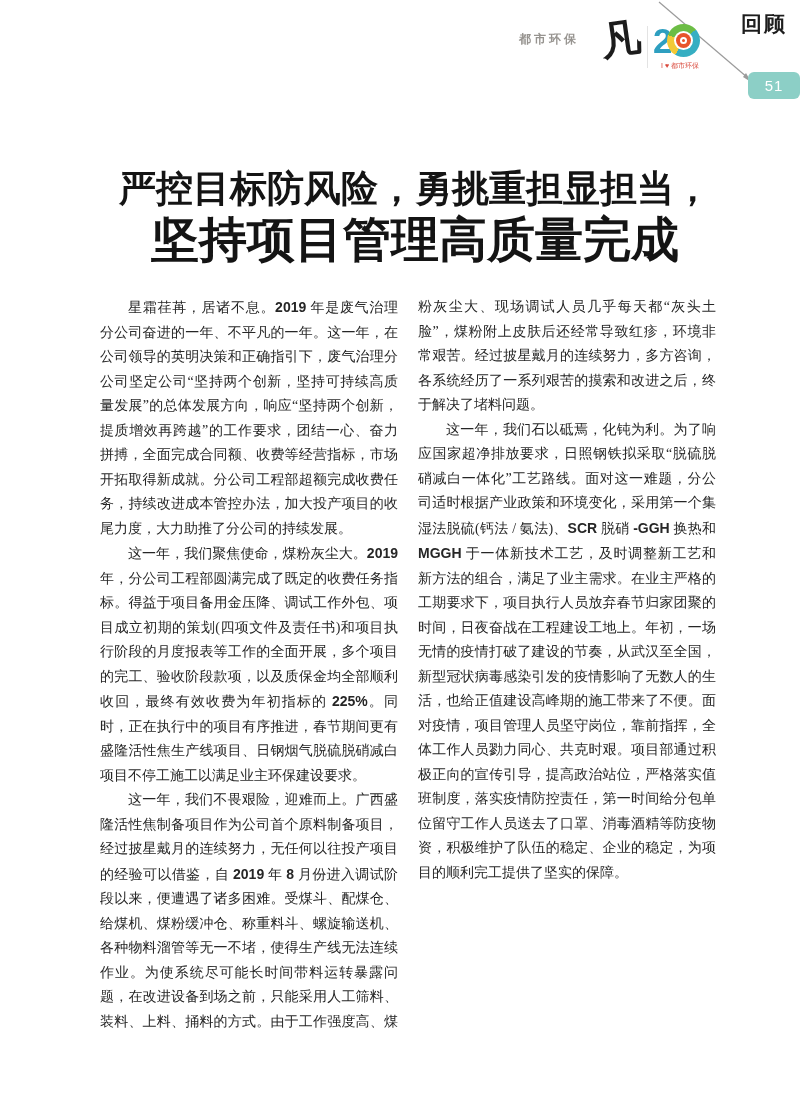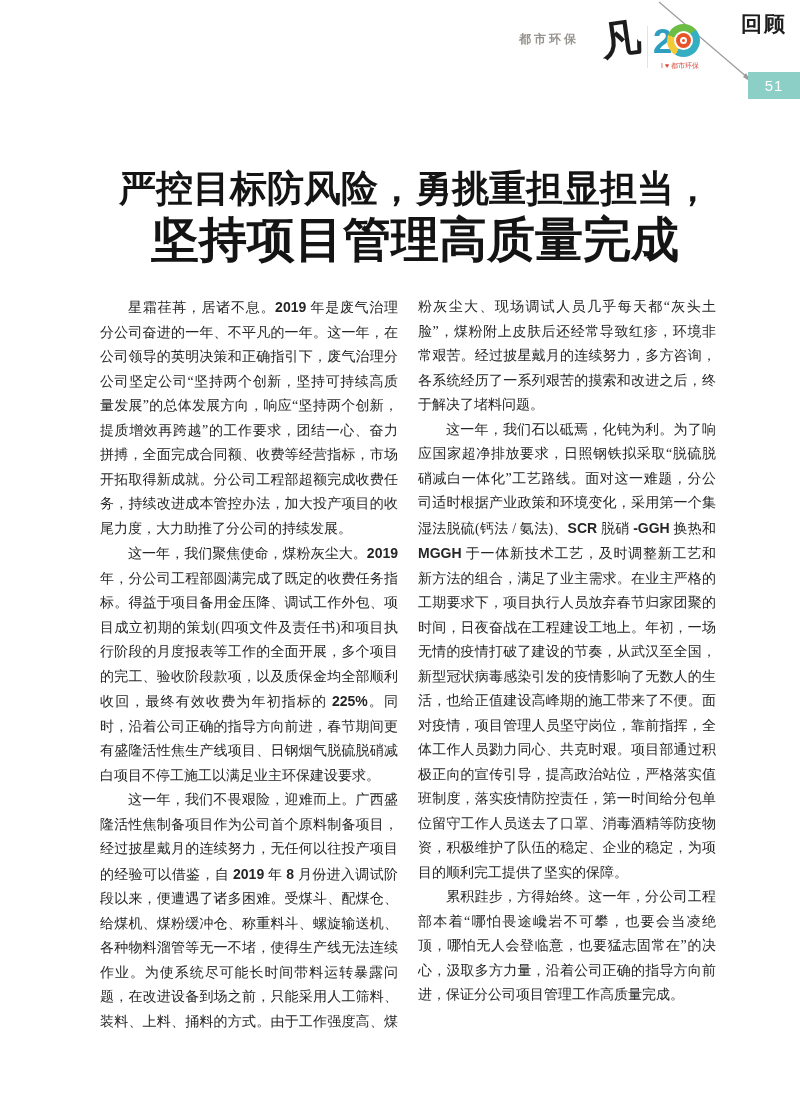--- a/index.html
+++ b/index.html
@@ -18,21 +18,21 @@
           background:conic-gradient(from 210deg, #f2c937 0 22%, #6cbd45 22% 55%, #36aec2 55% 100%); }
   .zero-hole { position:absolute; inset:7px; background:#ffffff; border-radius:50%; }
   .zero-dot { position:absolute; inset:9px; background:#e8542a; border-radius:50%; }
   .zero-dot::after { content:""; position:absolute; inset:4px; border:2px solid #ffffff; border-radius:50%; }
   .logo-tagline { position:absolute; left:651px; top:61px; width:58px; text-align:center;
                   font-size:7px; color:#d9473a; white-space:nowrap; }
   .section-label { position:absolute; left:741px; top:10px; font-size:21px; font-weight:bold;
                    color:#1d1d1d; letter-spacing:2px; }
   .page-badge { position:absolute; left:748px; top:72px; width:52px; height:27px; background:#8ccfc6;
                 color:#ffffff; font-size:15px; letter-spacing:1px;
-                display:flex; align-items:center; justify-content:center; }
+                display:flex; align-items:center; justify-content:center;border-radius:6px; }
   .diag { position:absolute; left:0; top:0; pointer-events:none; }
 
   
   .title { position:absolute; left:15px; top:141px; width:800px; text-align:center;
            font-weight:bold; color:#141414; }
   .title .t1 { display:block; font-size:37px; line-height:53px; }
   .title .t2 { display:block; font-size:48px; line-height:50px; }
   .subtitle { position:absolute; left:0; top:249px; width:800px; text-align:center;
               font-size:21px; font-weight:normal; color:#1a1a1a; }
 
@@ -70,19 +70,18 @@
   <span class="section-label">回顾</span>
   <span class="page-badge">51</span>
 
   <h1 class="title">
     <span class="t1">严控目标防风险，勇挑重担显担当，</span>
     <span class="t2">坚持项目管理高质量完成</span>
   </h1>
 
   <div class="article">
       <p class="para"><span>星霜荏苒，居诸不息。</span><b>2019</b><span> 年是废气治理分公司奋进的一年、不平凡的一年。这一年，在公司领导的英明决策和正确指引下，废气治理分公司坚定公司“坚持两个创新，坚持可持续高质量发展”的总体发展方向，响应“坚持两个创新，提质增效再跨越”的工作要求，团结一心、奋力拼搏，全面完成合同额、收费等经营指标，市场开拓取得新成就。分公司工程部超额完成收费任务，持续改进成本管控办法，加大投产项目的收尾力度，大力助推了分公司的持续发展。</span></p>
-      <p class="para"><span>这一年，我们聚焦使命，煤粉灰尘大。</span><b>2019</b><span> 年，分公司工程部圆满完成了既定的收费任务指标。得益于项目备用金压降、调试工作外包、项目成立初期的策划(四项文件及责任书)和项目执行阶段的月度报表等工作的全面开展，多个项目的完工、验收阶段款项，以及质保金均全部顺利收回，最终有效收费为年初指标的 </span><b>225%</b><span>。同时，沿着公司正确的指导方向前进，春节期间更有盛隆活性焦生产线项目、日钢烟气脱硫脱硝减白项目不停工施工以满足业主环保建设要求。</span></p>
+      <p class="para"><span>这一年，我们聚焦使命，煤粉灰尘大。</span><b>2019</b><span> 年，分公司工程部圆满完成了既定的收费任务指标。得益于项目备用金压降、调试工作外包、项目成立初期的策划(四项文件及责任书)和项目执行阶段的月度报表等工作的全面开展，多个项目的完工、验收阶段款项，以及质保金均全部顺利收回，最终有效收费为年初指标的 </span><b>225%</b><span>。同时，正在执行中的项目有序推进，春节期间更有盛隆活性焦生产线项目、日钢烟气脱硫脱硝减白项目不停工施工以满足业主环保建设要求。</span></p>
       <p class="para"><span>这一年，我们不畏艰险，迎难而上。广西盛隆活性焦制备项目作为公司首个原料制备项目，经过披星戴月的连续努力，无任何以往投产项目的经验可以借鉴，自 </span><b>2019</b><span> 年 </span><b>8</b><span> 月份进入调试阶段以来，便遭遇了诸多困难。受煤斗、配煤仓、给煤机、煤粉缓冲仓、称重料斗、螺旋输送机、各种物料溜管等无一不堵，使得生产线无法连续作业。为使系统尽可能长时间带料运转暴露问题，在改进设备到场之前，只能采用人工筛料、装料、上料、捅料的方式。由于工作强度高、煤粉灰尘大、现场调试人员几乎每天都“灰头土脸”，煤粉附上皮肤后还经常导致红疹，环境非常艰苦。经过披星戴月的连续努力，多方咨询，各系统经历了一系列艰苦的摸索和改进之后，终于解决了堵料问题。</span></p>
       <p class="para"><span>这一年，我们石以砥焉，化钝为利。为了响应国家超净排放要求，日照钢铁拟采取“脱硫脱硝减白一体化”工艺路线。面对这一难题，分公司适时根据产业政策和环境变化，采用第一个集湿法脱硫(钙法 / 氨法)、</span><b>SCR</b><span> 脱硝 </span><b>-GGH</b><span> 换热和 </span><b>MGGH</b><span> 于一体新技术工艺，及时调整新工艺和新方法的组合，满足了业主需求。在业主严格的工期要求下，项目执行人员放弃春节归家团聚的时间，日夜奋战在工程建设工地上。年初，一场无情的疫情打破了建设的节奏，从武汉至全国，新型冠状病毒感染引发的疫情影响了无数人的生活，也给正值建设高峰期的施工带来了不便。面对疫情，项目管理人员坚守岗位，靠前指挥，全体工作人员勠力同心、共克时艰。项目部通过积极正向的宣传引导，提高政治站位，严格落实值班制度，落实疫情防控责任，第一时间给分包单位留守工作人员送去了口罩、消毒酒精等防疫物资，积极维护了队伍的稳定、企业的稳定，为项目的顺利完工提供了坚实的保障。</span></p>
-      <p class="para"><span>累积跬步，方得始终。这一年，分公司工程部本着“哪怕畏途巉岩不可攀，也要会当凌绝顶，哪怕无人会登临意，也要猛志固常在”的决心，汲取多方力量，沿着公司正确的指导方向前进，保证分公司项目管理工作高质量完成。</span></p>
     </div>
 
 </div>
 
 </body></html>

